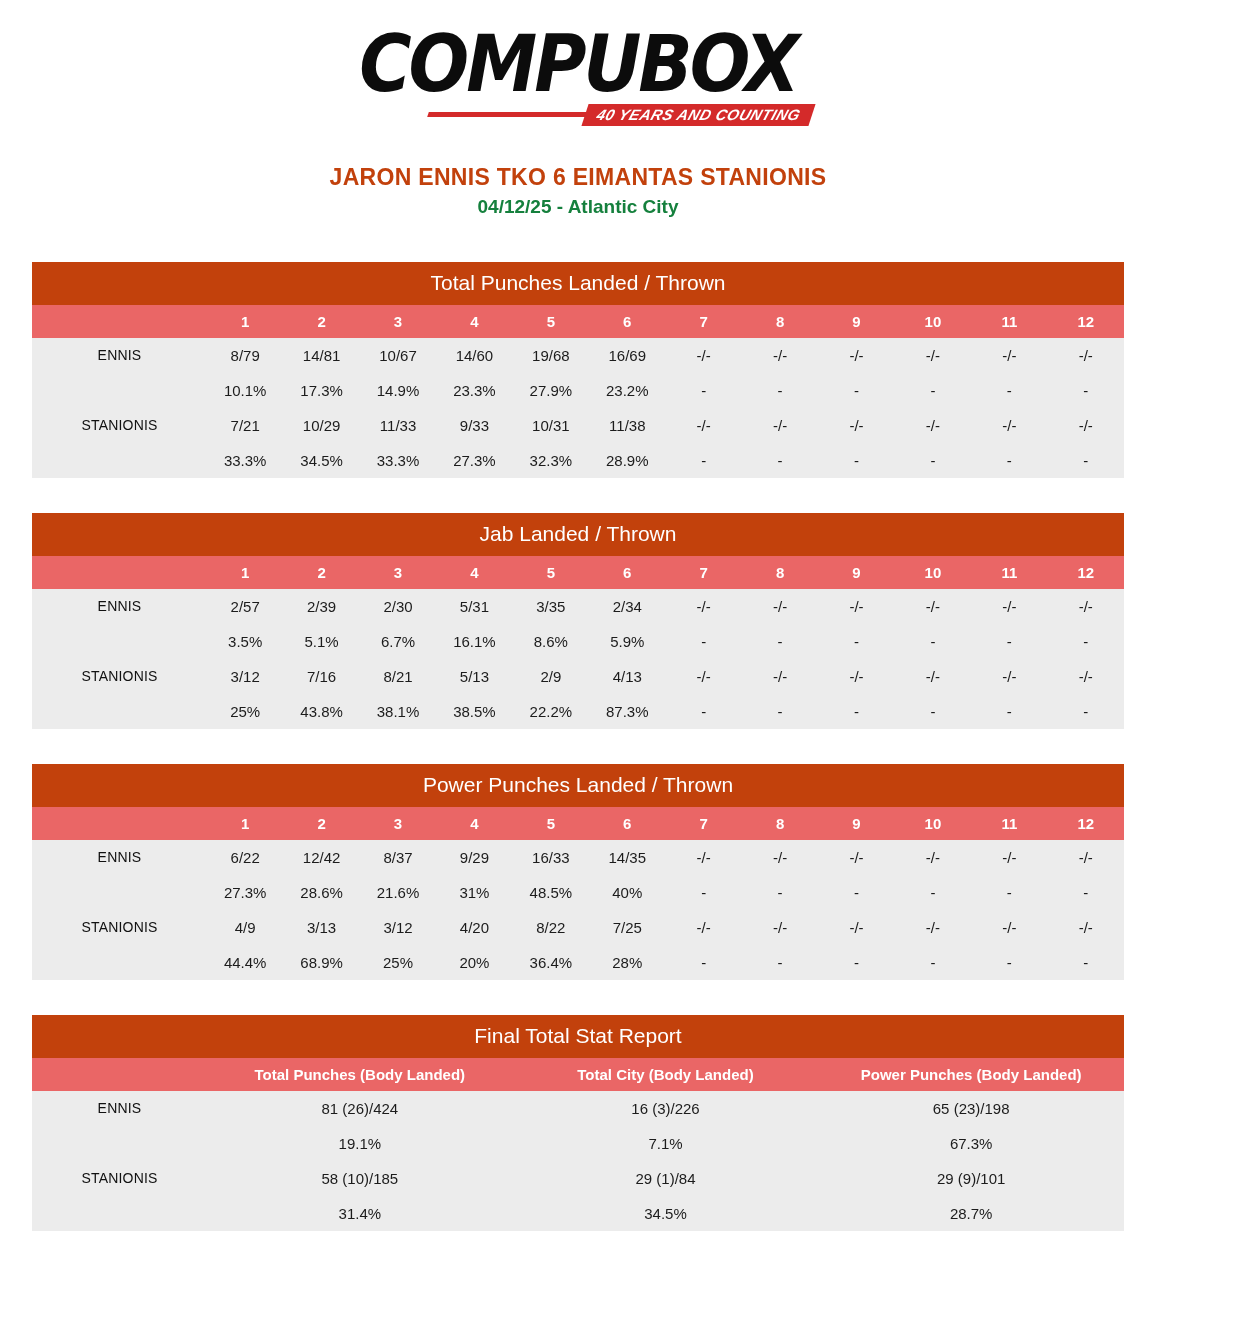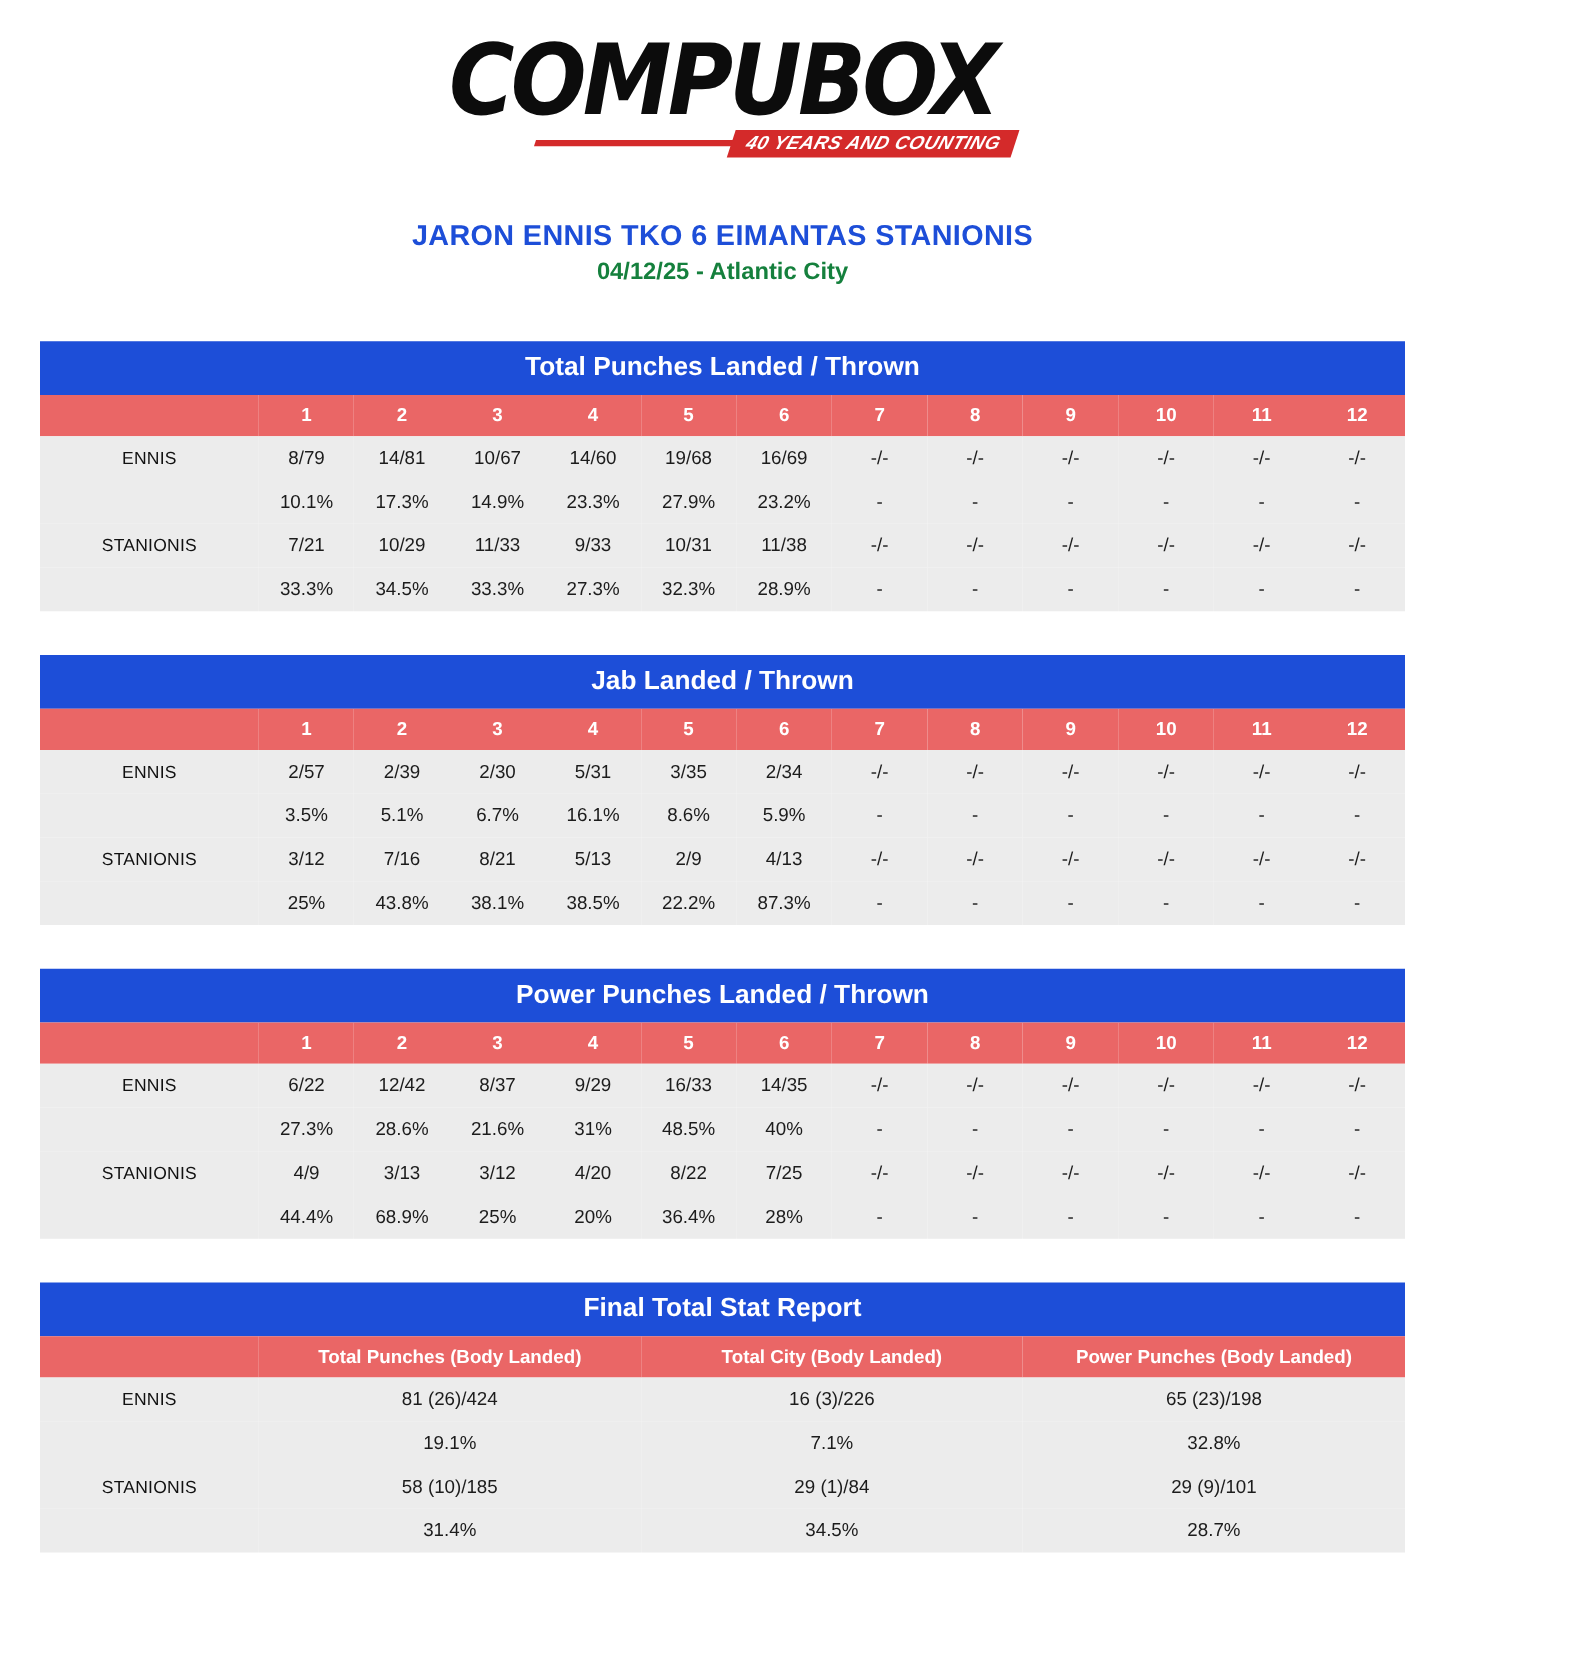--- a/index.html
+++ b/index.html
@@ -55,43 +55,43 @@
     font-weight: bold;
     font-size: 15px;
     letter-spacing: 0.5px;
     padding: 2px 12px 3px 12px;
     transform: skewX(-18deg);
     white-space: nowrap;
   }
 
   
   .fight-title {
-    margin-top: 49px;
+    margin-top: 38px;
     text-align: center;
     font-weight: bold;
     font-size: 23px;
-    color: #1d4ed8;
+    color: #c2410c;
     letter-spacing: 0.3px;
   }
   .fight-subtitle {
     margin-top: 5px;
     text-align: center;
     font-weight: bold;
     font-size: 19px;
     color: #15803d;
   }
 
   
   #tables { margin-top: 44px; }
   .stat-table { margin-bottom: 35px; }
   .stat-table:last-child { margin-bottom: 0; }
   .table-title {
-    background: #1d4ed8;
+    background: #c2410c;
     color: #ffffff;
-    font-weight: bold;
+    font-weight: normal;
     font-size: 21px;
     text-align: center;
     padding: 9px 0 10px 0;
   }
   .grid { display: grid; }
   .grid.rounds { grid-template-columns: 175px repeat(12, 1fr); }
   .grid.finals { grid-template-columns: 175px repeat(3, 1fr); }
   .hdr-cell {
     background: #ea6666;
     color: #ffffff;
@@ -348,21 +348,21 @@
           <div class="hdr-cell">Total Punches (Body Landed)</div>
           <div class="hdr-cell">Total City (Body Landed)</div>
           <div class="hdr-cell">Power Punches (Body Landed)</div>
           <div class="cell name-cell">ENNIS</div>
           <div class="cell">81 (26)/424</div>
           <div class="cell">16 (3)/226</div>
           <div class="cell">65 (23)/198</div>
           <div class="cell name-cell"></div>
           <div class="cell">19.1%</div>
           <div class="cell">7.1%</div>
-          <div class="cell">32.8%</div>
+          <div class="cell">67.3%</div>
           <div class="cell name-cell">STANIONIS</div>
           <div class="cell">58 (10)/185</div>
           <div class="cell">29 (1)/84</div>
           <div class="cell">29 (9)/101</div>
           <div class="cell name-cell"></div>
           <div class="cell">31.4%</div>
           <div class="cell">34.5%</div>
           <div class="cell">28.7%</div>
         </div>
       </section>

